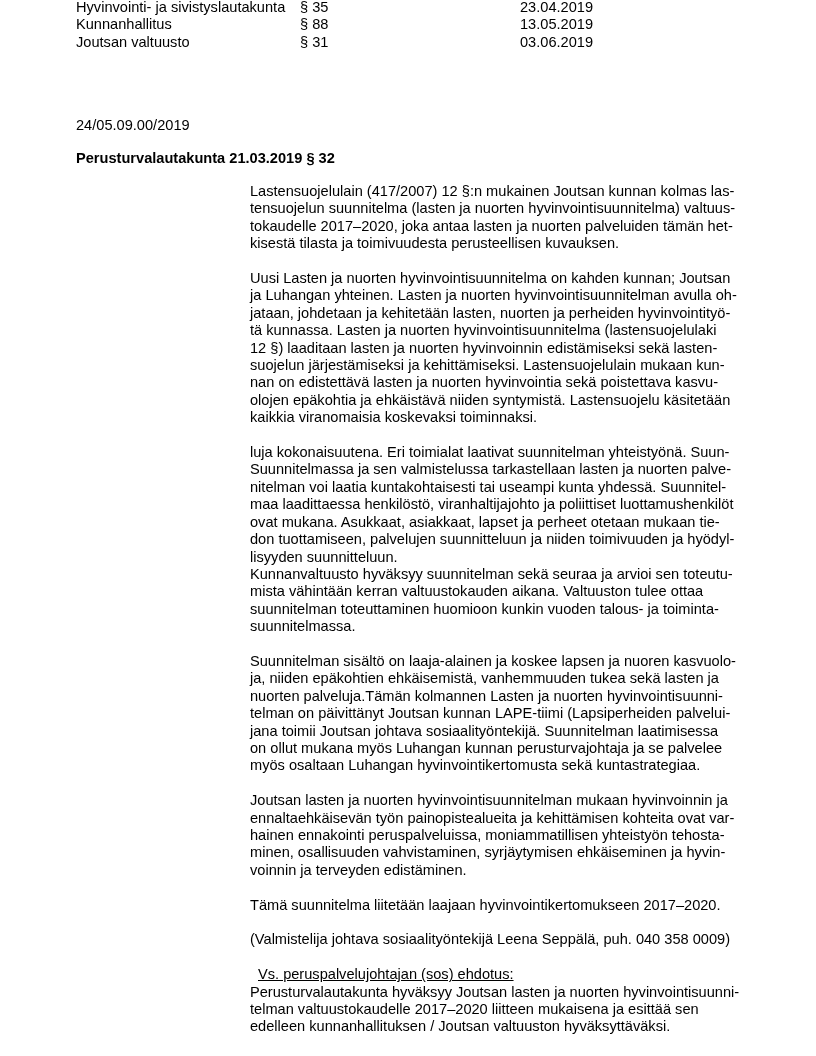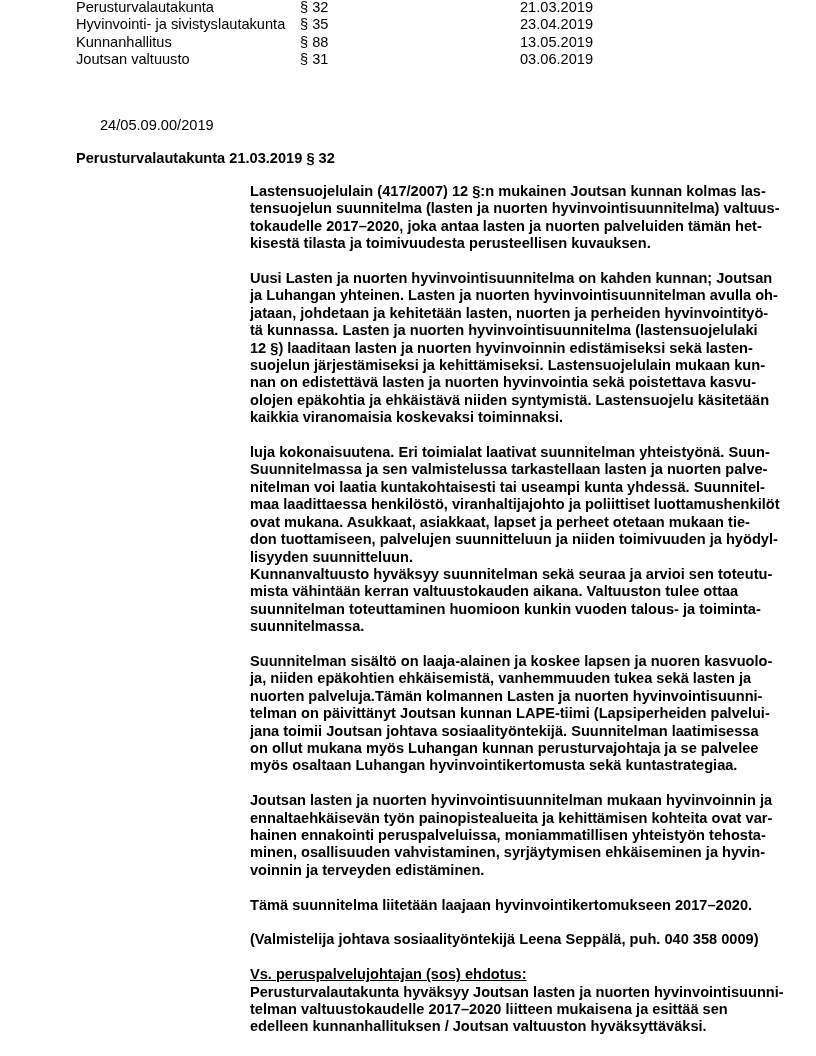--- a/index.html
+++ b/index.html
@@ -45,21 +45,20 @@
       top: 83px;
       line-height: 17.4px;
       white-space: nowrap;
     }
     .docnum {
       position: absolute;
       left: 76px;
       top: 117px;
       line-height: 17.4px;
       white-space: nowrap;
-      margin-left: 24px;
     }
     .meeting {
       position: absolute;
       left: 76px;
       top: 150px;
       line-height: 17.4px;
       white-space: nowrap;
       font-weight: bold;
     }
 
@@ -69,36 +68,30 @@
       top: 183px;
       width: 520px;
     }
     .para {
       margin: 0;
       line-height: 17.4px;
     }
     .para .ln {
       display: block;
       white-space: nowrap;
-      font-weight: bold;
     }
     .gap { height: 17.4px; }
-    .underline { text-decoration: underline; }
+    .underline { text-decoration: underline; margin-left: 8px; }
   </style>
 </head>
 <body>
 
 <div class="page">
 
   <div class="hdr-table">
-    <div class="hdr-row">
-      <span class="col-body">Perusturvalautakunta</span>
-      <span class="col-para">§ 32</span>
-      <span class="col-date">21.03.2019</span>
-    </div>
     <div class="hdr-row">
       <span class="col-body">Hyvinvointi- ja sivistyslautakunta</span>
       <span class="col-para">§ 35</span>
       <span class="col-date">23.04.2019</span>
     </div>
     <div class="hdr-row">
       <span class="col-body">Kunnanhallitus</span>
       <span class="col-para">§ 88</span>
       <span class="col-date">13.05.2019</span>
     </div>

